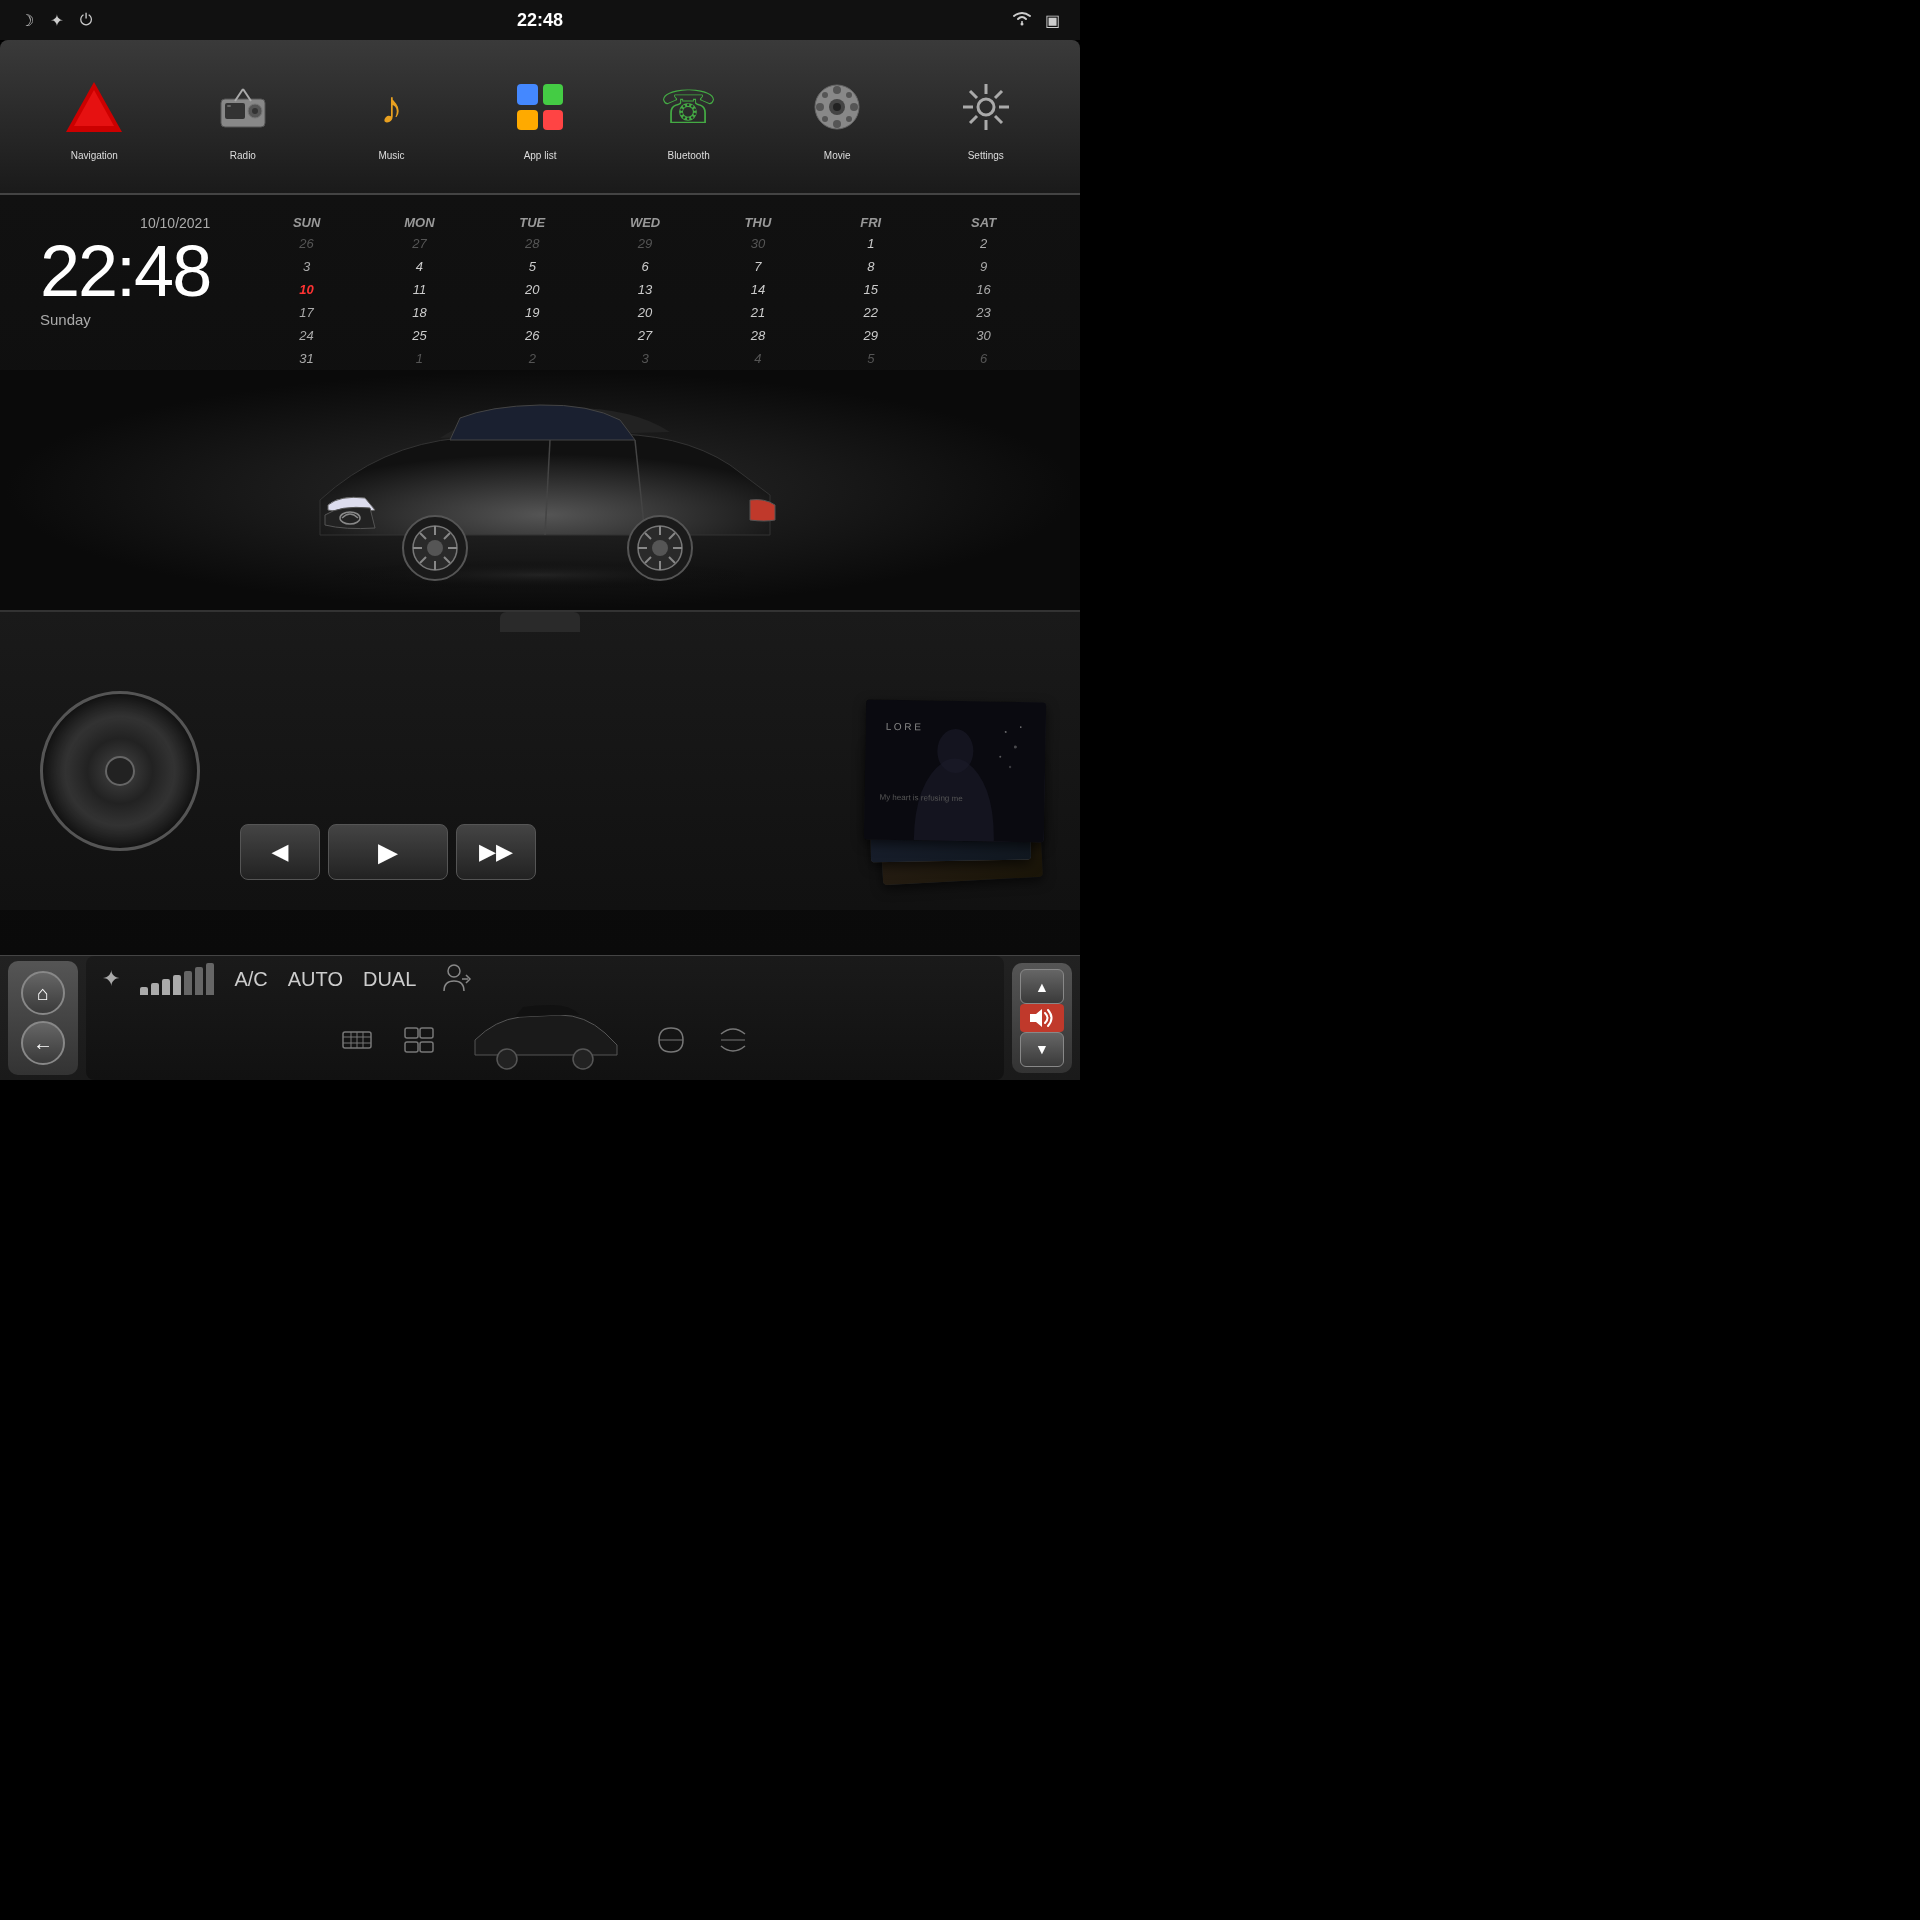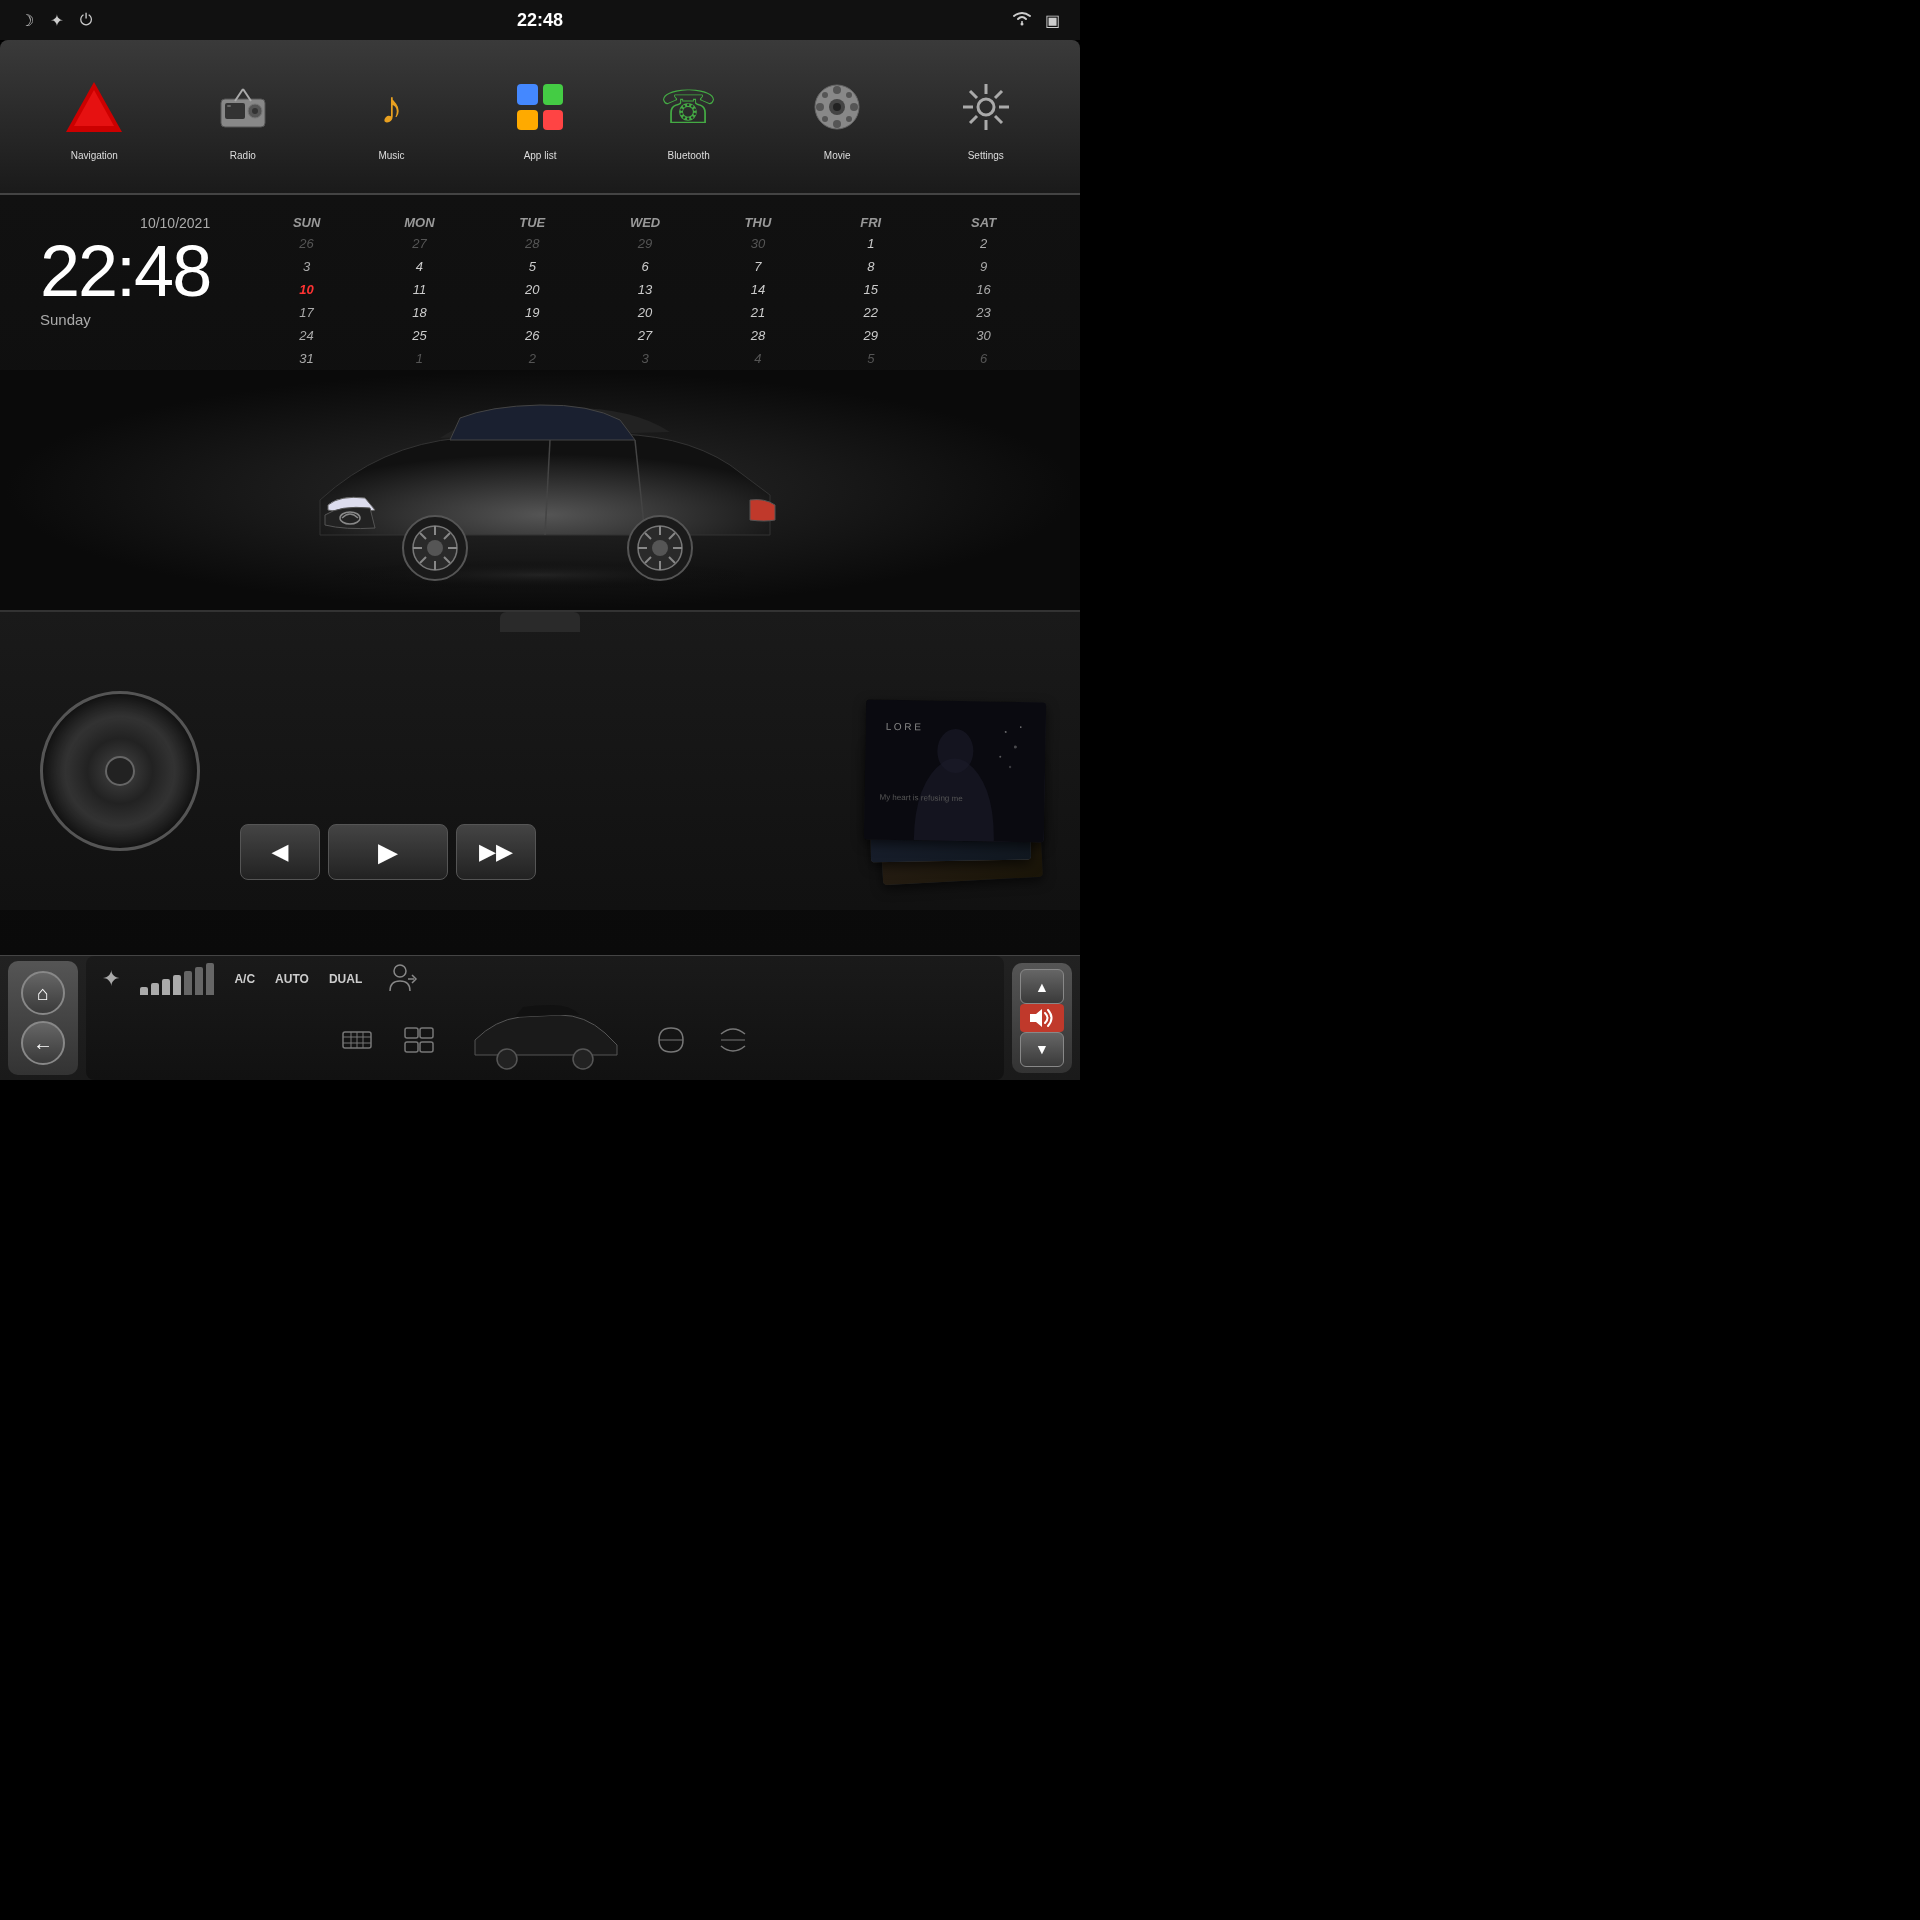--- a/index.html
+++ b/index.html
@@ -335,22 +335,22 @@
       align-items: flex-end;
     }
     .fan-bar {
       background: #666;
       width: 8px;
       border-radius: 2px 2px 0 0;
     }
     .fan-bar.active { background: #aaa; }
     .climate-label {
       color: #ccc;
-      font-size: 12px;
-      font-weight: bold;
+      font-size: 20px;
+      font-weight: normal;
     }
     #climate-car {
       display: flex;
       align-items: center;
       justify-content: center;
       gap: 30px;
     }
 
     #volume-ctrl {
       display: flex;

